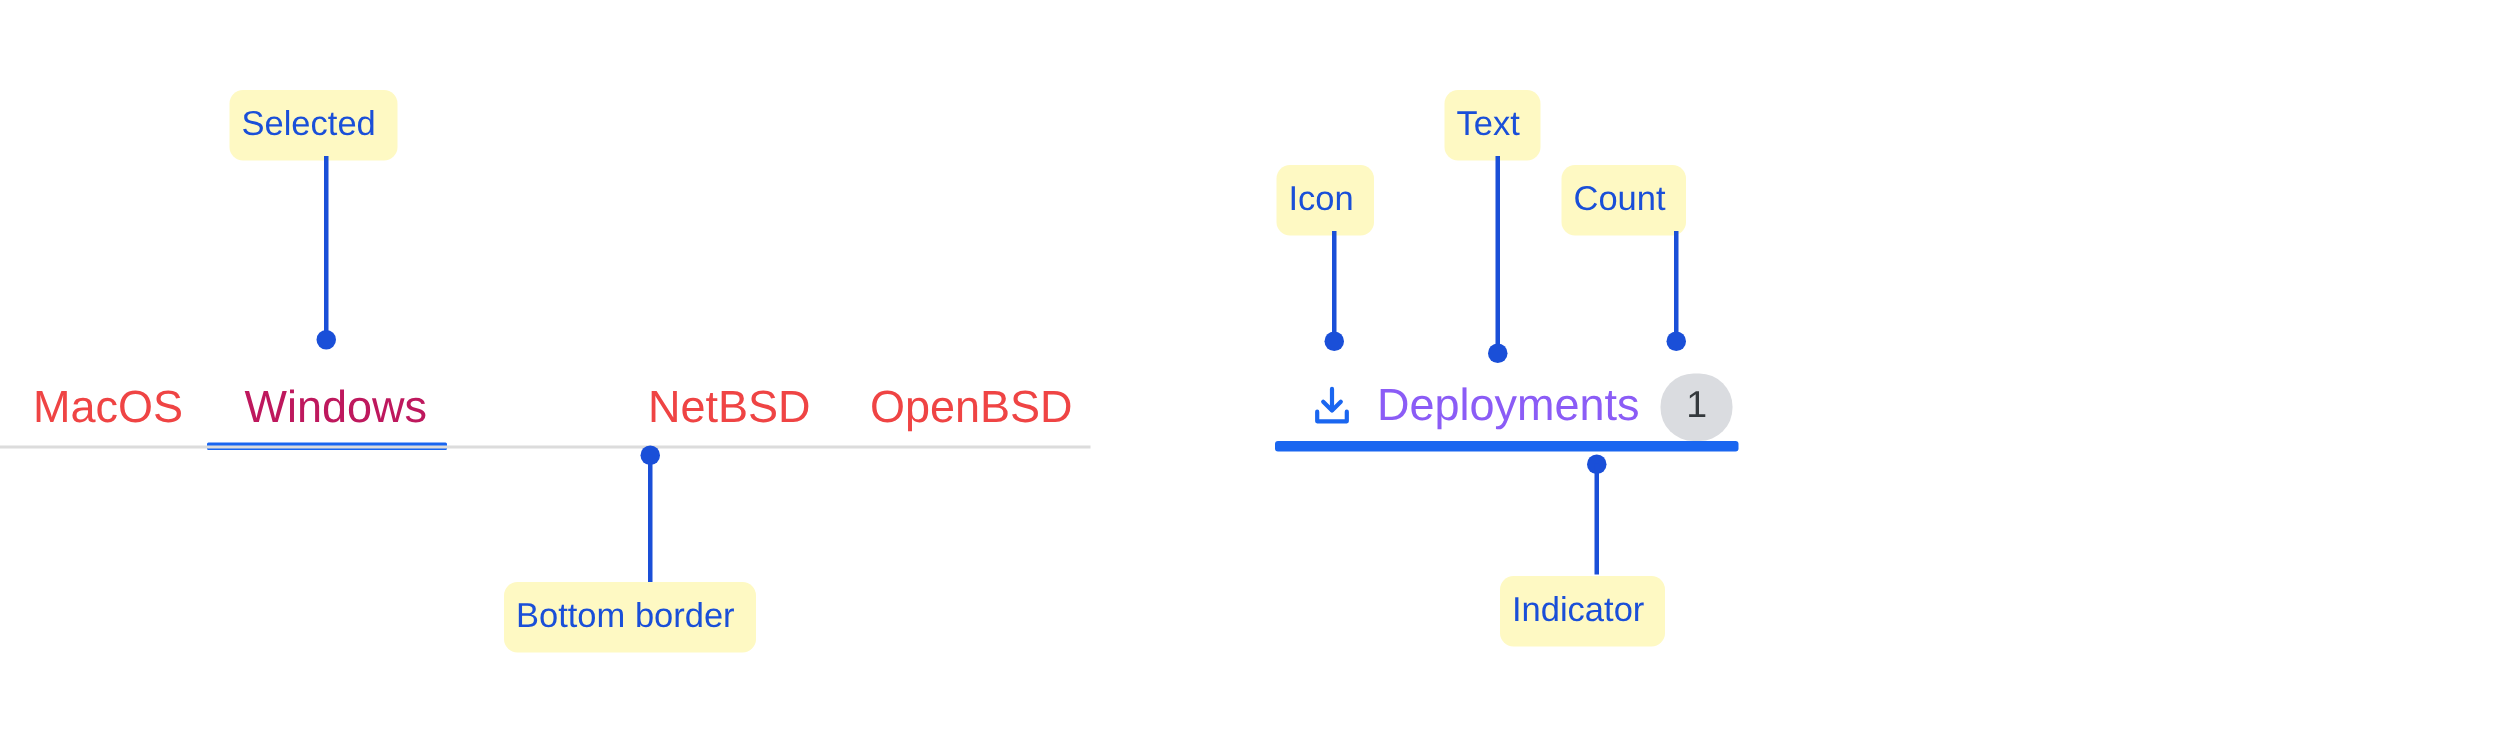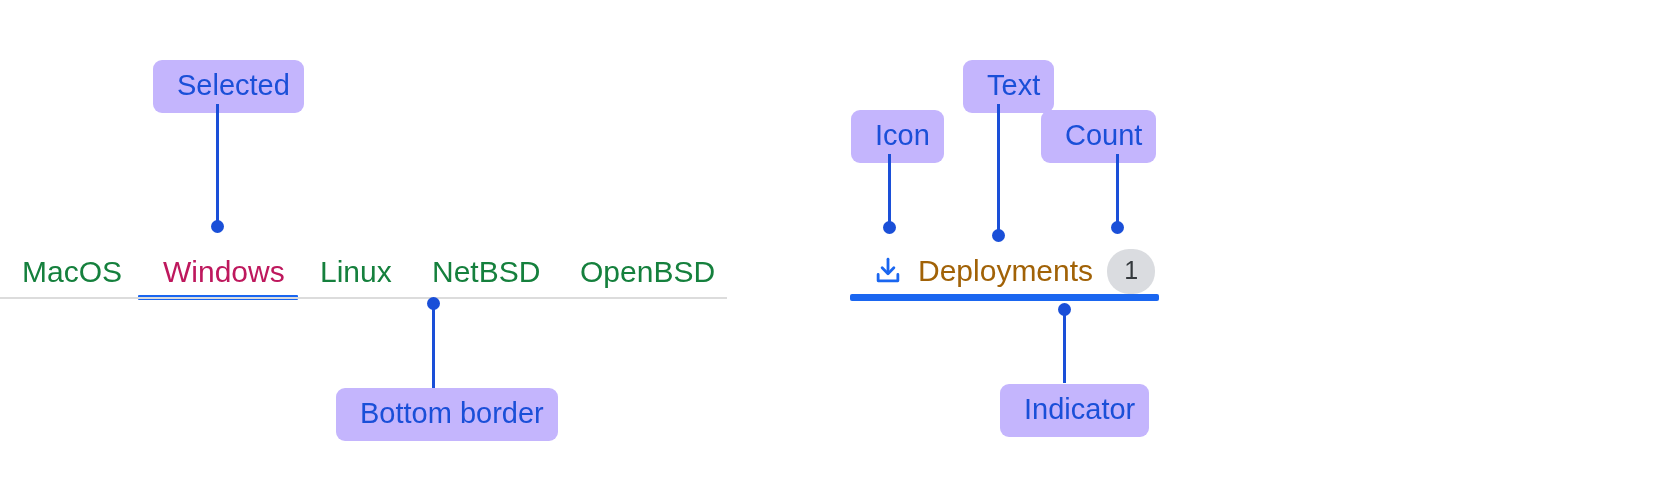--- a/index.html
+++ b/index.html
@@ -11,25 +11,25 @@
     width: 1672px;
     height: 486px;
     position: relative;
     font-family: "Liberation Sans", sans-serif;
     overflow: hidden;
   }
 
   
   .callout {
     position: absolute;
-    background: #c4b5fd;
+    background: #fef9c3;
     color: #1a4fd8;
-    font-size: 29px;
+    font-size: 23px;
     line-height: 1;
-    padding: 11px 14px 13px 24px;
+    padding: 11px 14px 13px 8px;
     border-radius: 9px;
     white-space: nowrap;
     font-family: "Liberation Sans", sans-serif;
   }
 
   
   .conn {
     position: absolute;
     width: 3px;
     background: #1a4fd8;
@@ -48,21 +48,21 @@
     left: 0px;
     top: 246px;
     width: 727px;
     height: 52px;
   }
   .tab {
     position: absolute;
     top: 0;
     font-size: 30px;
     line-height: 52px;
-    color: #15803d;
+    color: #ef4444;
     white-space: nowrap;
   }
   .tab.selected {
     color: #be185d;
   }
   .tab-underline {
     position: absolute;
     height: 5px;
     background: #1a66f0;
     border-radius: 1px;
@@ -93,21 +93,21 @@
     gap: 14px;
   }
   .deploy-icon {
     width: 32px;
     height: 32px;
     display: block;
     flex: none;
   }
   .deploy-text {
     font-size: 30px;
-    color: #a16207;
+    color: #8b5cf6;
     line-height: 1;
     white-space: nowrap;
   }
   .deploy-count {
     background: #dadce0;
     color: #34393d;
     font-size: 25px;
     line-height: 1;
     min-width: 22px;
     text-align: center;
@@ -127,21 +127,20 @@
 </head>
 <body>
 
 <div class="callout" style="left:153px; top:60px;">Selected</div>
 <div class="conn" style="left:216px; top:104px; height:122px;"></div>
 <div class="dot" style="left:211px; top:220px;"></div>
 
 <div class="tabs-left">
   <div class="tab" style="left:22px;">MacOS</div>
   <div class="tab selected" style="left:163px;">Windows</div>
-  <div class="tab" style="left:320px;">Linux</div>
   <div class="tab" style="left:432px;">NetBSD</div>
   <div class="tab" style="left:580px;">OpenBSD</div>
   <div class="tab-underline" style="left:138px; top:49px; width:160px;"></div>
 </div>
 
 <div class="divider"></div>
 
 <div class="dot" style="left:427px; top:297px;"></div>
 <div class="conn" style="left:432px; top:303px; height:85px;"></div>
 <div class="callout" style="left:336px; top:388px;">Bottom border</div>

